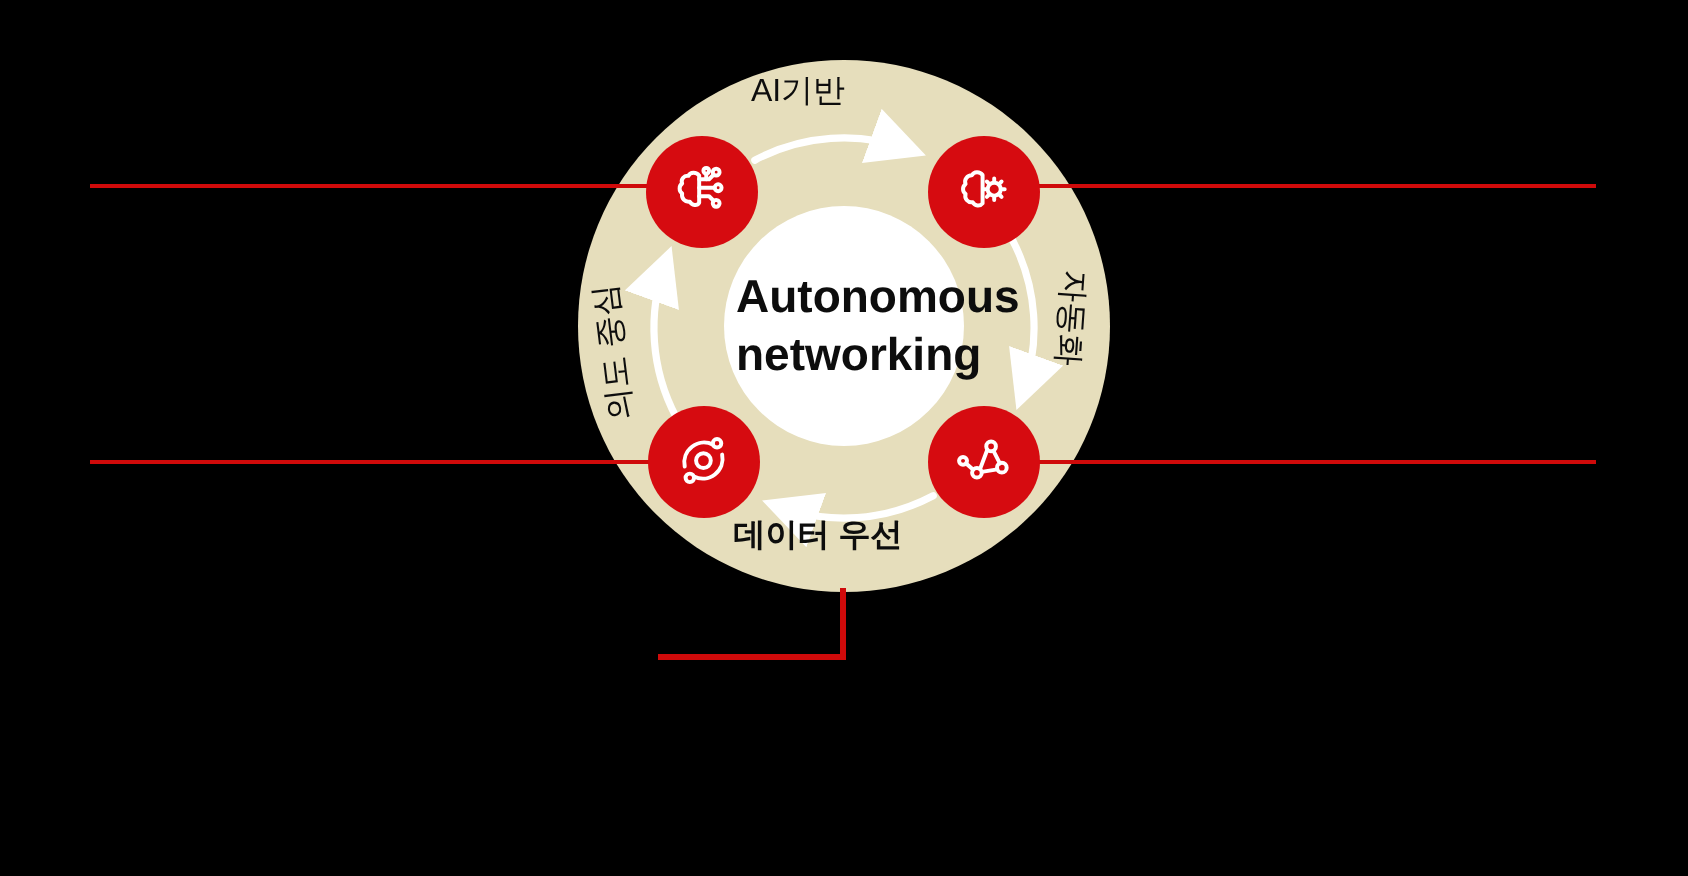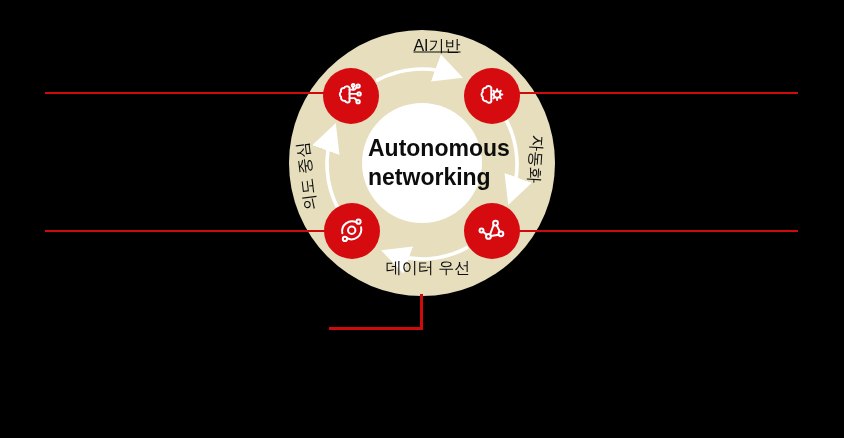--- a/index.html
+++ b/index.html
@@ -32,22 +32,22 @@
         display:flex;align-items:center;justify-content:center;}
   .node.tl{left:323px;top:68px;}
   .node.tr{left:464px;top:68px;}
   .node.bl{left:324px;top:203px;}
   .node.br{left:464px;top:203px;}
   .node svg{display:block;}
 
   
   .lbl{position:absolute;font-size:16px;font-weight:500;color:#0d0d0d;z-index:4;white-space:nowrap;
        transform:translate(-50%,-50%);}
-  .lbl.top{left:437px;top:46px;text-decoration:underline;}
-  .lbl.bottom{left:428px;top:268px;}
+  .lbl.top{left:399px;top:46px;}
+  .lbl.bottom{left:409px;top:268px;font-weight:bold;}
   .lbl.left{left:307px;top:176px;transform:translate(-50%,-50%) rotate(-97deg);}
   .lbl.right{left:535px;top:159px;transform:translate(-50%,-50%) rotate(94deg);}
 </style>
 </head>
 <body>
 
 <div class="stage">
 
   <div class="callout tl"></div>
   <div class="callout tr"></div>

